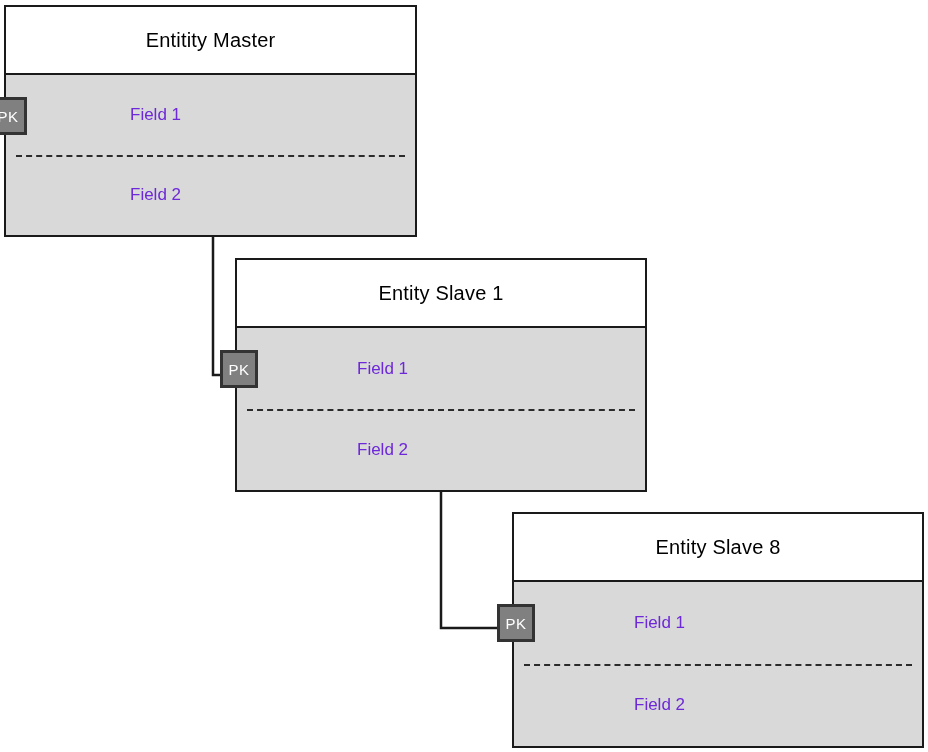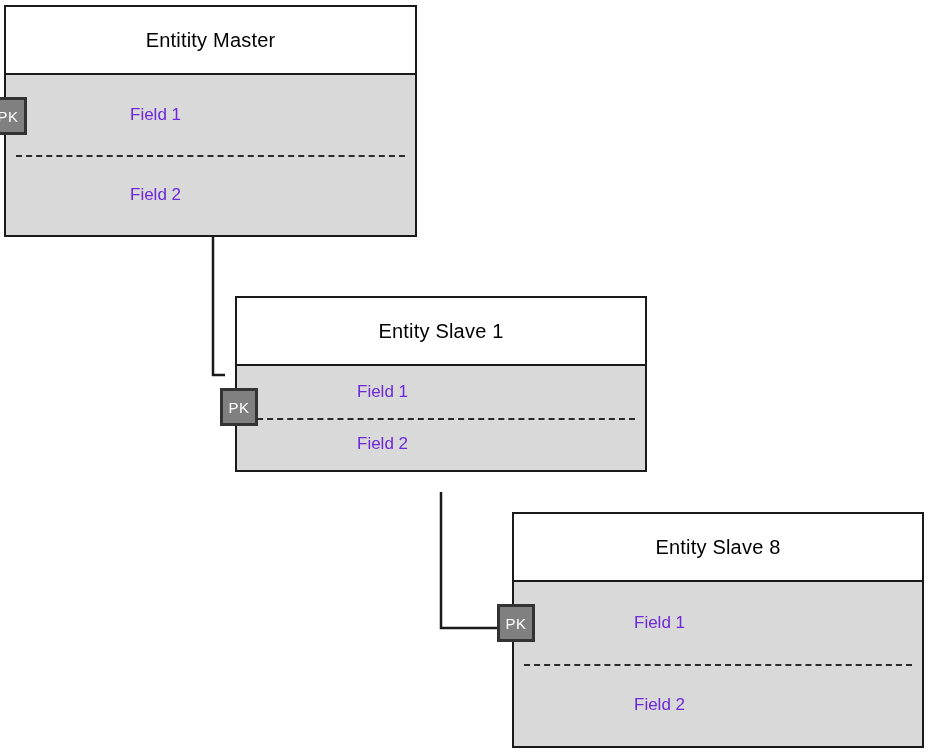--- a/index.html
+++ b/index.html
@@ -89,21 +89,21 @@
     z-index: 5;
   }
 
   
   #entity-0 { left: 4px;  top: 5px;   width: 413px; height: 232px; }
   #entity-0 .pk-badge { left: -17px; top: 22px; }
   #entity-0 .field-label { margin-left: 124px; }
   #entity-0 .field-divider { top: 0; }
 
   
-  #entity-1 { left: 235px; top: 258px; width: 412px; height: 176px; margin-top: 38px; }
+  #entity-1 { left: 235px; top: 258px; width: 412px; height: 234px; }
   #entity-1 .pk-badge { left: -17px; top: 22px; }
   #entity-1 .field-label { margin-left: 120px; }
   #entity-1 .field-divider { top: 0; }
 
   
   #entity-2 { left: 512px; top: 512px; width: 412px; height: 236px; }
   #entity-2 .pk-badge { left: -17px; top: 22px; }
   #entity-2 .field-label { margin-left: 120px; }
   #entity-2 .field-divider { top: 0; }
 </style>

